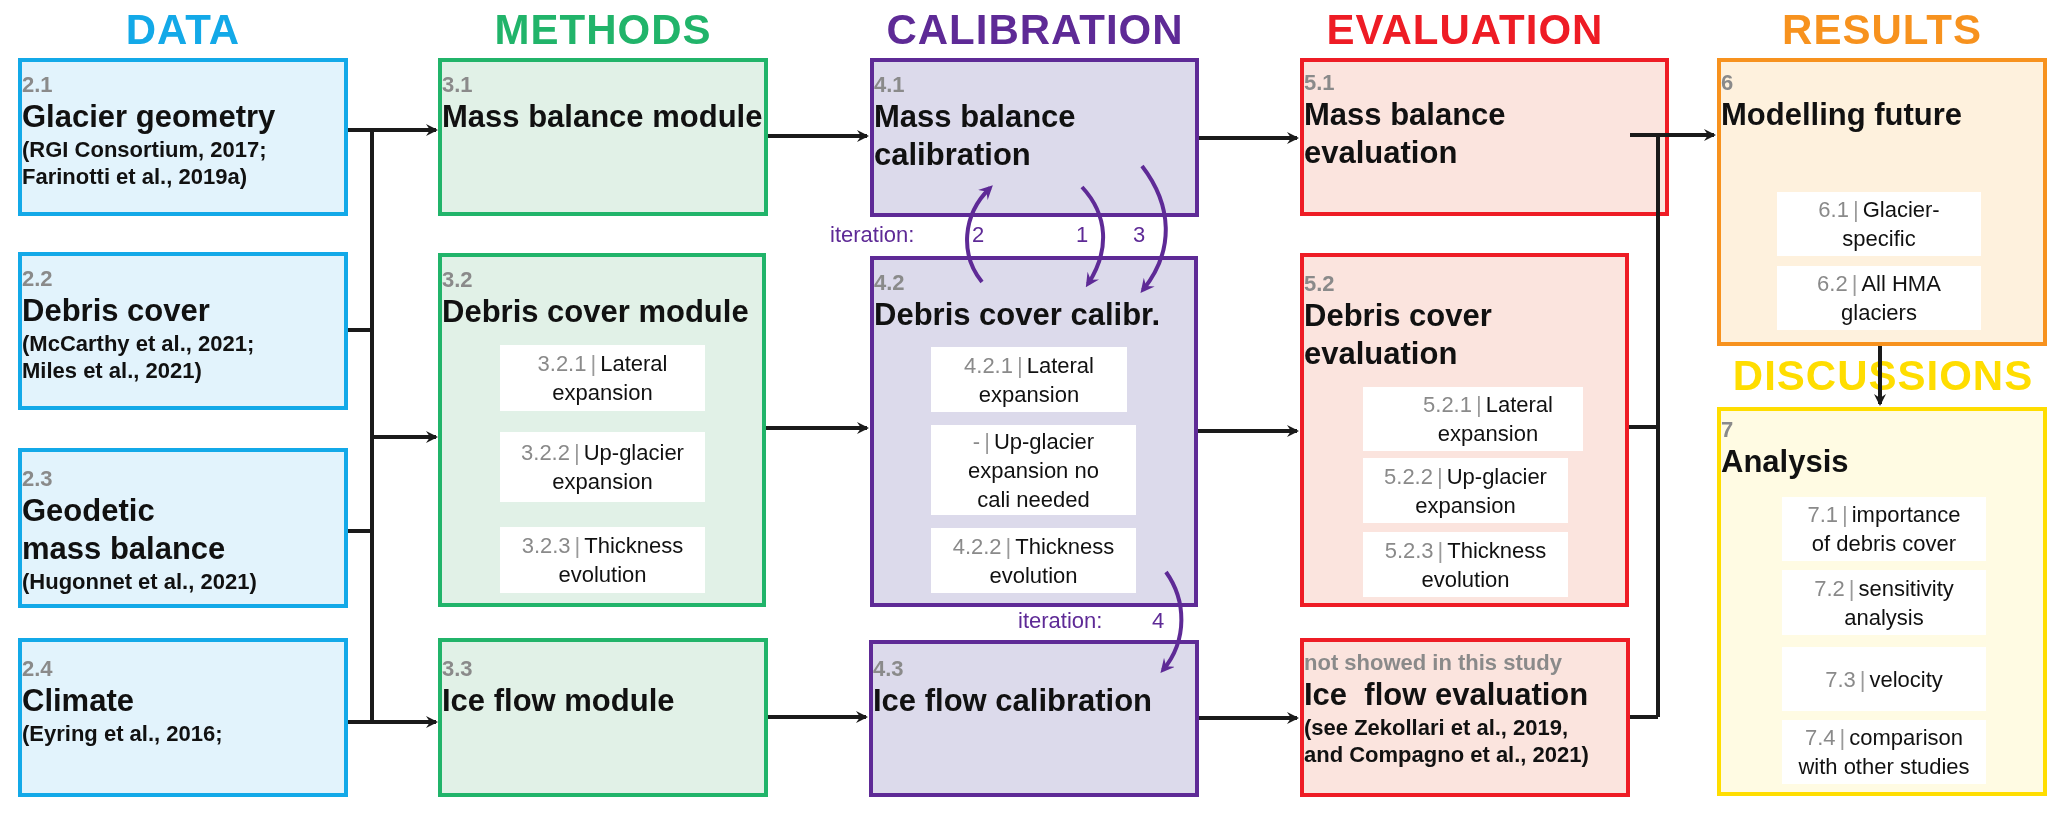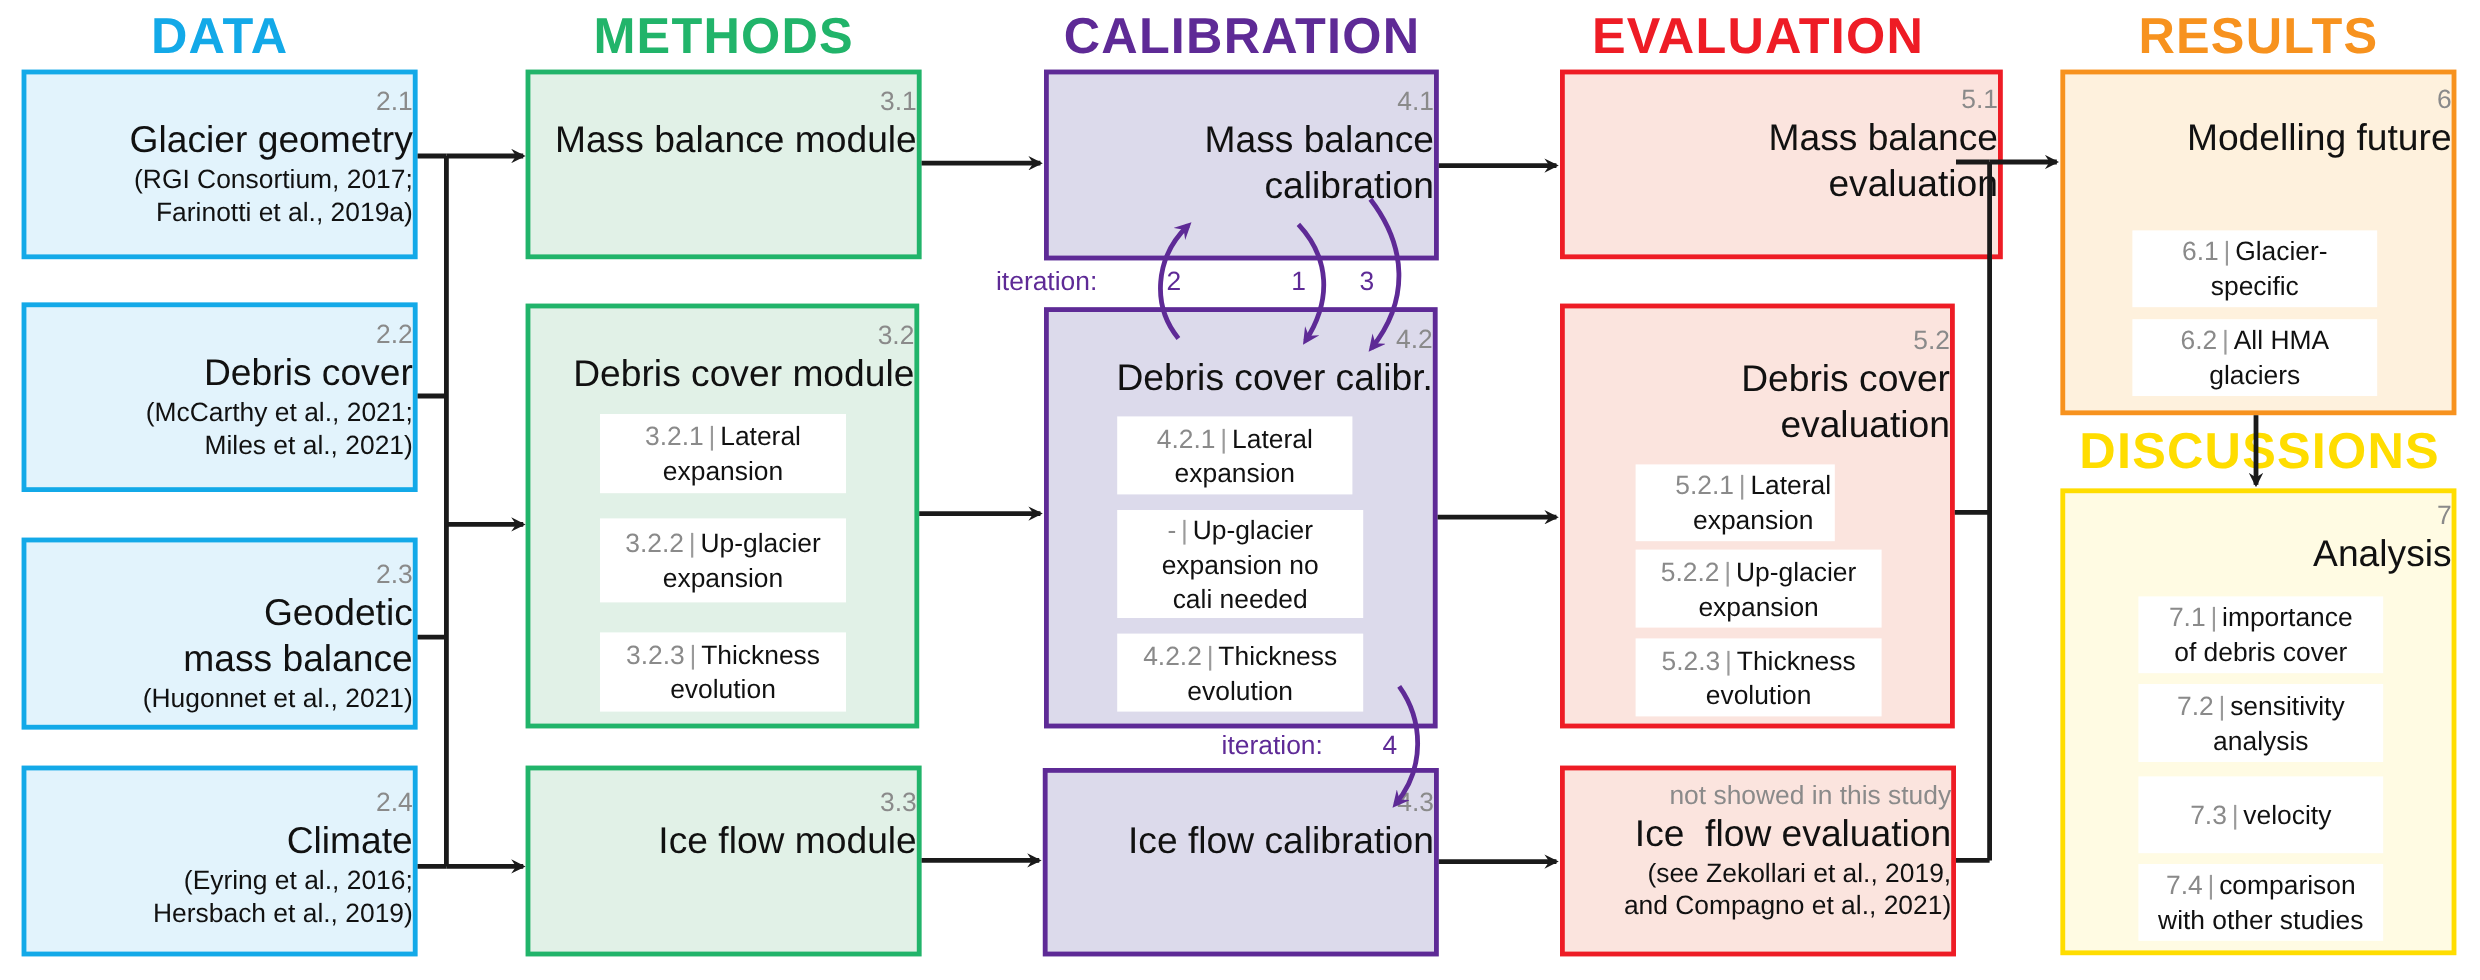--- a/index.html
+++ b/index.html
@@ -1,21 +1,21 @@
 <!DOCTYPE html>
 <html><head>
   <meta charset="utf-8">
   <style>
     html, body { margin: 0; padding: 0; background: #ffffff; }
     body { width: 2067px; height: 817px; position: relative; overflow: hidden;
            font-family: "Liberation Sans", sans-serif; color: #111; }
     .col-title { position: absolute; top: 6px; height: 48px; font-weight: bold;
                  font-size: 42px; letter-spacing: 1px; text-align: center; line-height: 48px; }
     .box { position: absolute; box-sizing: border-box; border-width: 4px; border-style: solid;
-           text-align: right; }
+           text-align: left; font-weight: bold; }
     .box .num { color: #8a8a8a; font-size: 22px; line-height: 26px; margin-top: 10px; }
     .box .ttl { font-size: 31px; line-height: 38px; }
     .box .ref { font-size: 22px; line-height: 27px; }
     .sub { position: absolute; background: #ffffff; text-align: center; font-size: 22px;
            line-height: 29px; display: flex; align-items: center; justify-content: center; box-sizing: border-box; }
     .sub .sn { color: #8a8a8a; }
     .sub .bar { color: #9a9a9a; margin: 0 4px; }
     .data-box { border-color: #13a9e8; background: #e2f3fc; }
     .meth-box { border-color: #21b46a; background: #e1f1e7; }
     .cal-box  { border-color: #5e2a96; background: #dcdaeb; }
@@ -50,21 +50,20 @@
 <div class="box data-box" style="left:18px;top:448px;width:330px;height:160px;">
   <div class="num" style="margin-top:14px;">2.3</div>
   <div class="ttl">Geodetic</div>
   <div class="ttl">mass balance</div>
   <div class="ref">(Hugonnet et al., 2021)</div>
 </div>
 <div class="box data-box" style="left:18px;top:638px;width:330px;height:159px;">
   <div class="num" style="margin-top:14px;">2.4</div>
   <div class="ttl">Climate</div>
   <div class="ref">(Eyring et al., 2016;</div>
-  <div class="ref">Hersbach et al., 2019)</div>
 </div>
 
 <div class="box meth-box" style="left:438px;top:58px;width:330px;height:158px;">
   <div class="num">3.1</div>
   <div class="ttl">Mass balance module</div>
 </div>
 <div class="box meth-box" style="left:438px;top:253px;width:328px;height:354px;">
   <div class="num">3.2</div>
   <div class="ttl">Debris cover module</div>
 </div>
@@ -115,21 +114,21 @@
 <div class="box eval-box" style="left:1300px;top:58px;width:369px;height:158px;">
   <div class="num" style="margin-top:8px;">5.1</div>
   <div class="ttl">Mass balance</div>
   <div class="ttl">evaluation</div>
 </div>
 <div class="box eval-box" style="left:1300px;top:253px;width:329px;height:354px;">
   <div class="num" style="margin-top:14px;">5.2</div>
   <div class="ttl">Debris cover</div>
   <div class="ttl">evaluation</div>
 </div>
-<div class="sub" style="left:1363px;top:387px;width:166px;height:64px;padding-left:30px;">
+<div class="sub" style="left:1363px;top:387px;width:220px;height:64px;padding-left:30px;">
   <div><span class="sn">5.2.1</span><span class="bar">|</span><span>Lateral</span><br><span>expansion</span></div>
 </div>
 <div class="sub" style="left:1363px;top:458px;width:205px;height:65px;">
   <div><span class="sn">5.2.2</span><span class="bar">|</span><span>Up-glacier</span><br><span>expansion</span></div>
 </div>
 <div class="sub" style="left:1363px;top:532px;width:205px;height:65px;">
   <div><span class="sn">5.2.3</span><span class="bar">|</span><span>Thickness</span><br><span>evolution</span></div>
 </div>
 <div class="box eval-box" style="left:1300px;top:638px;width:330px;height:159px;">
   <div class="num" style="margin-top:8px;font-size:22px;">not showed in this study</div>

